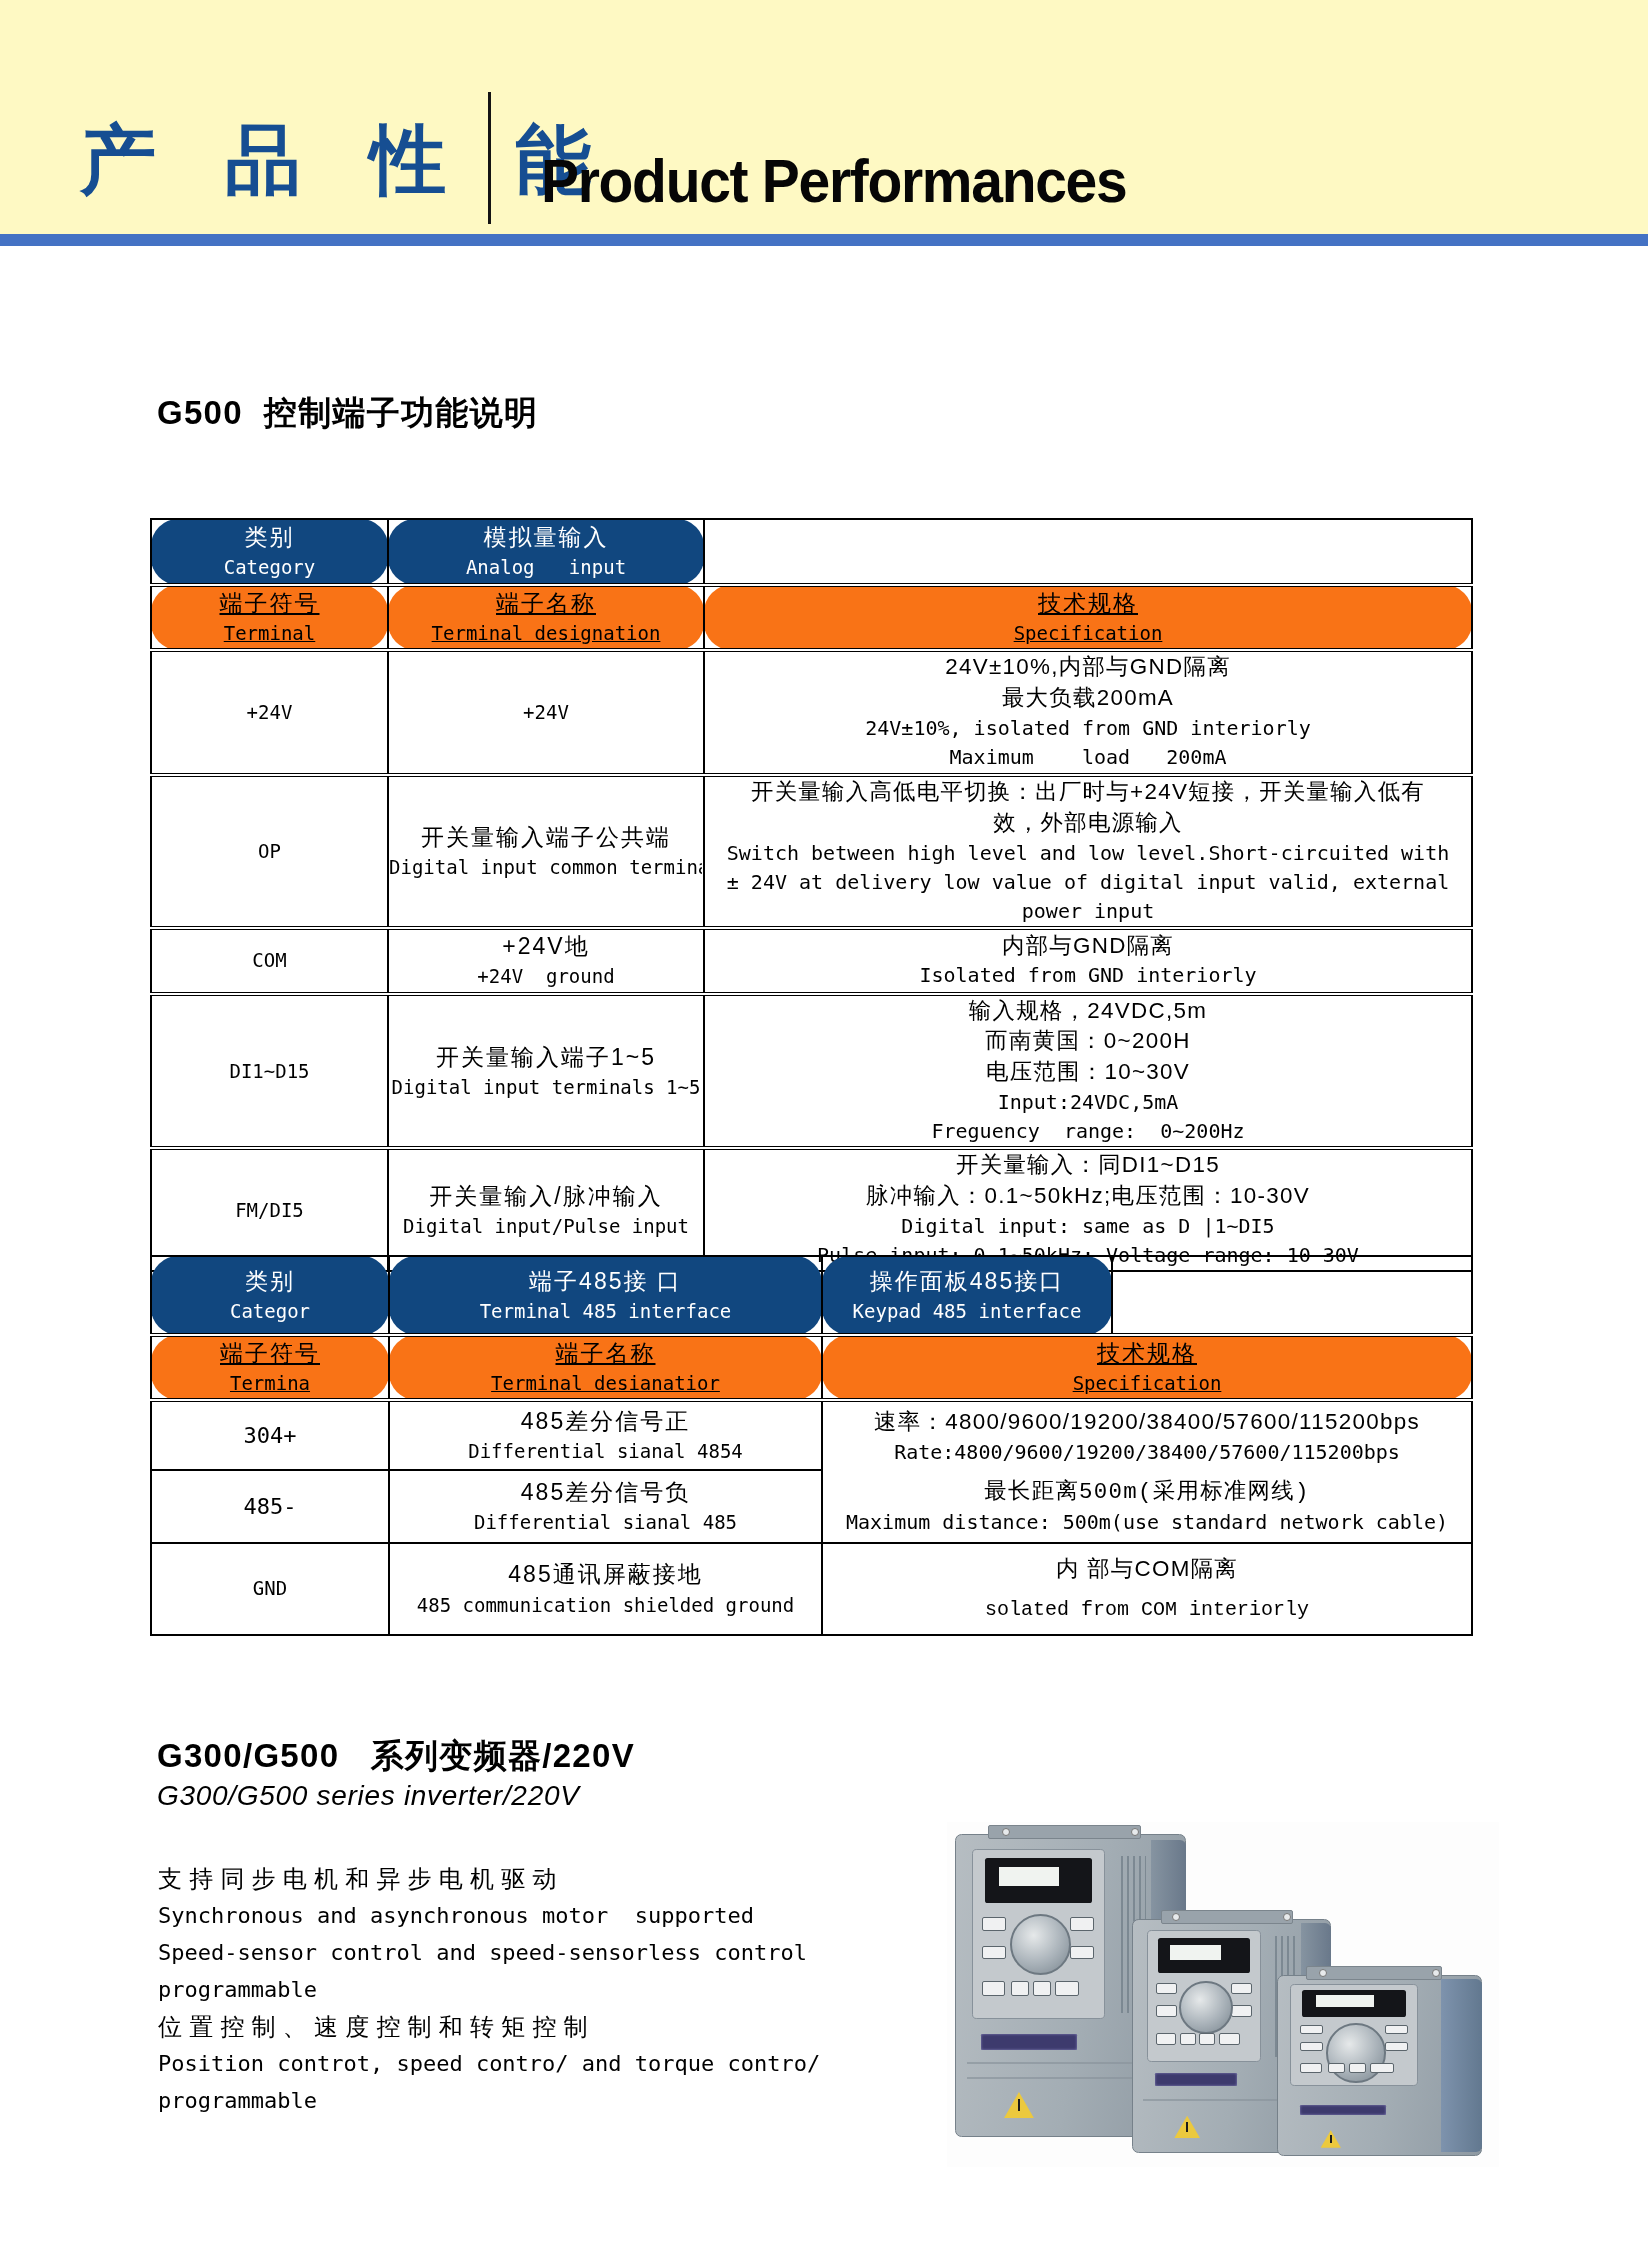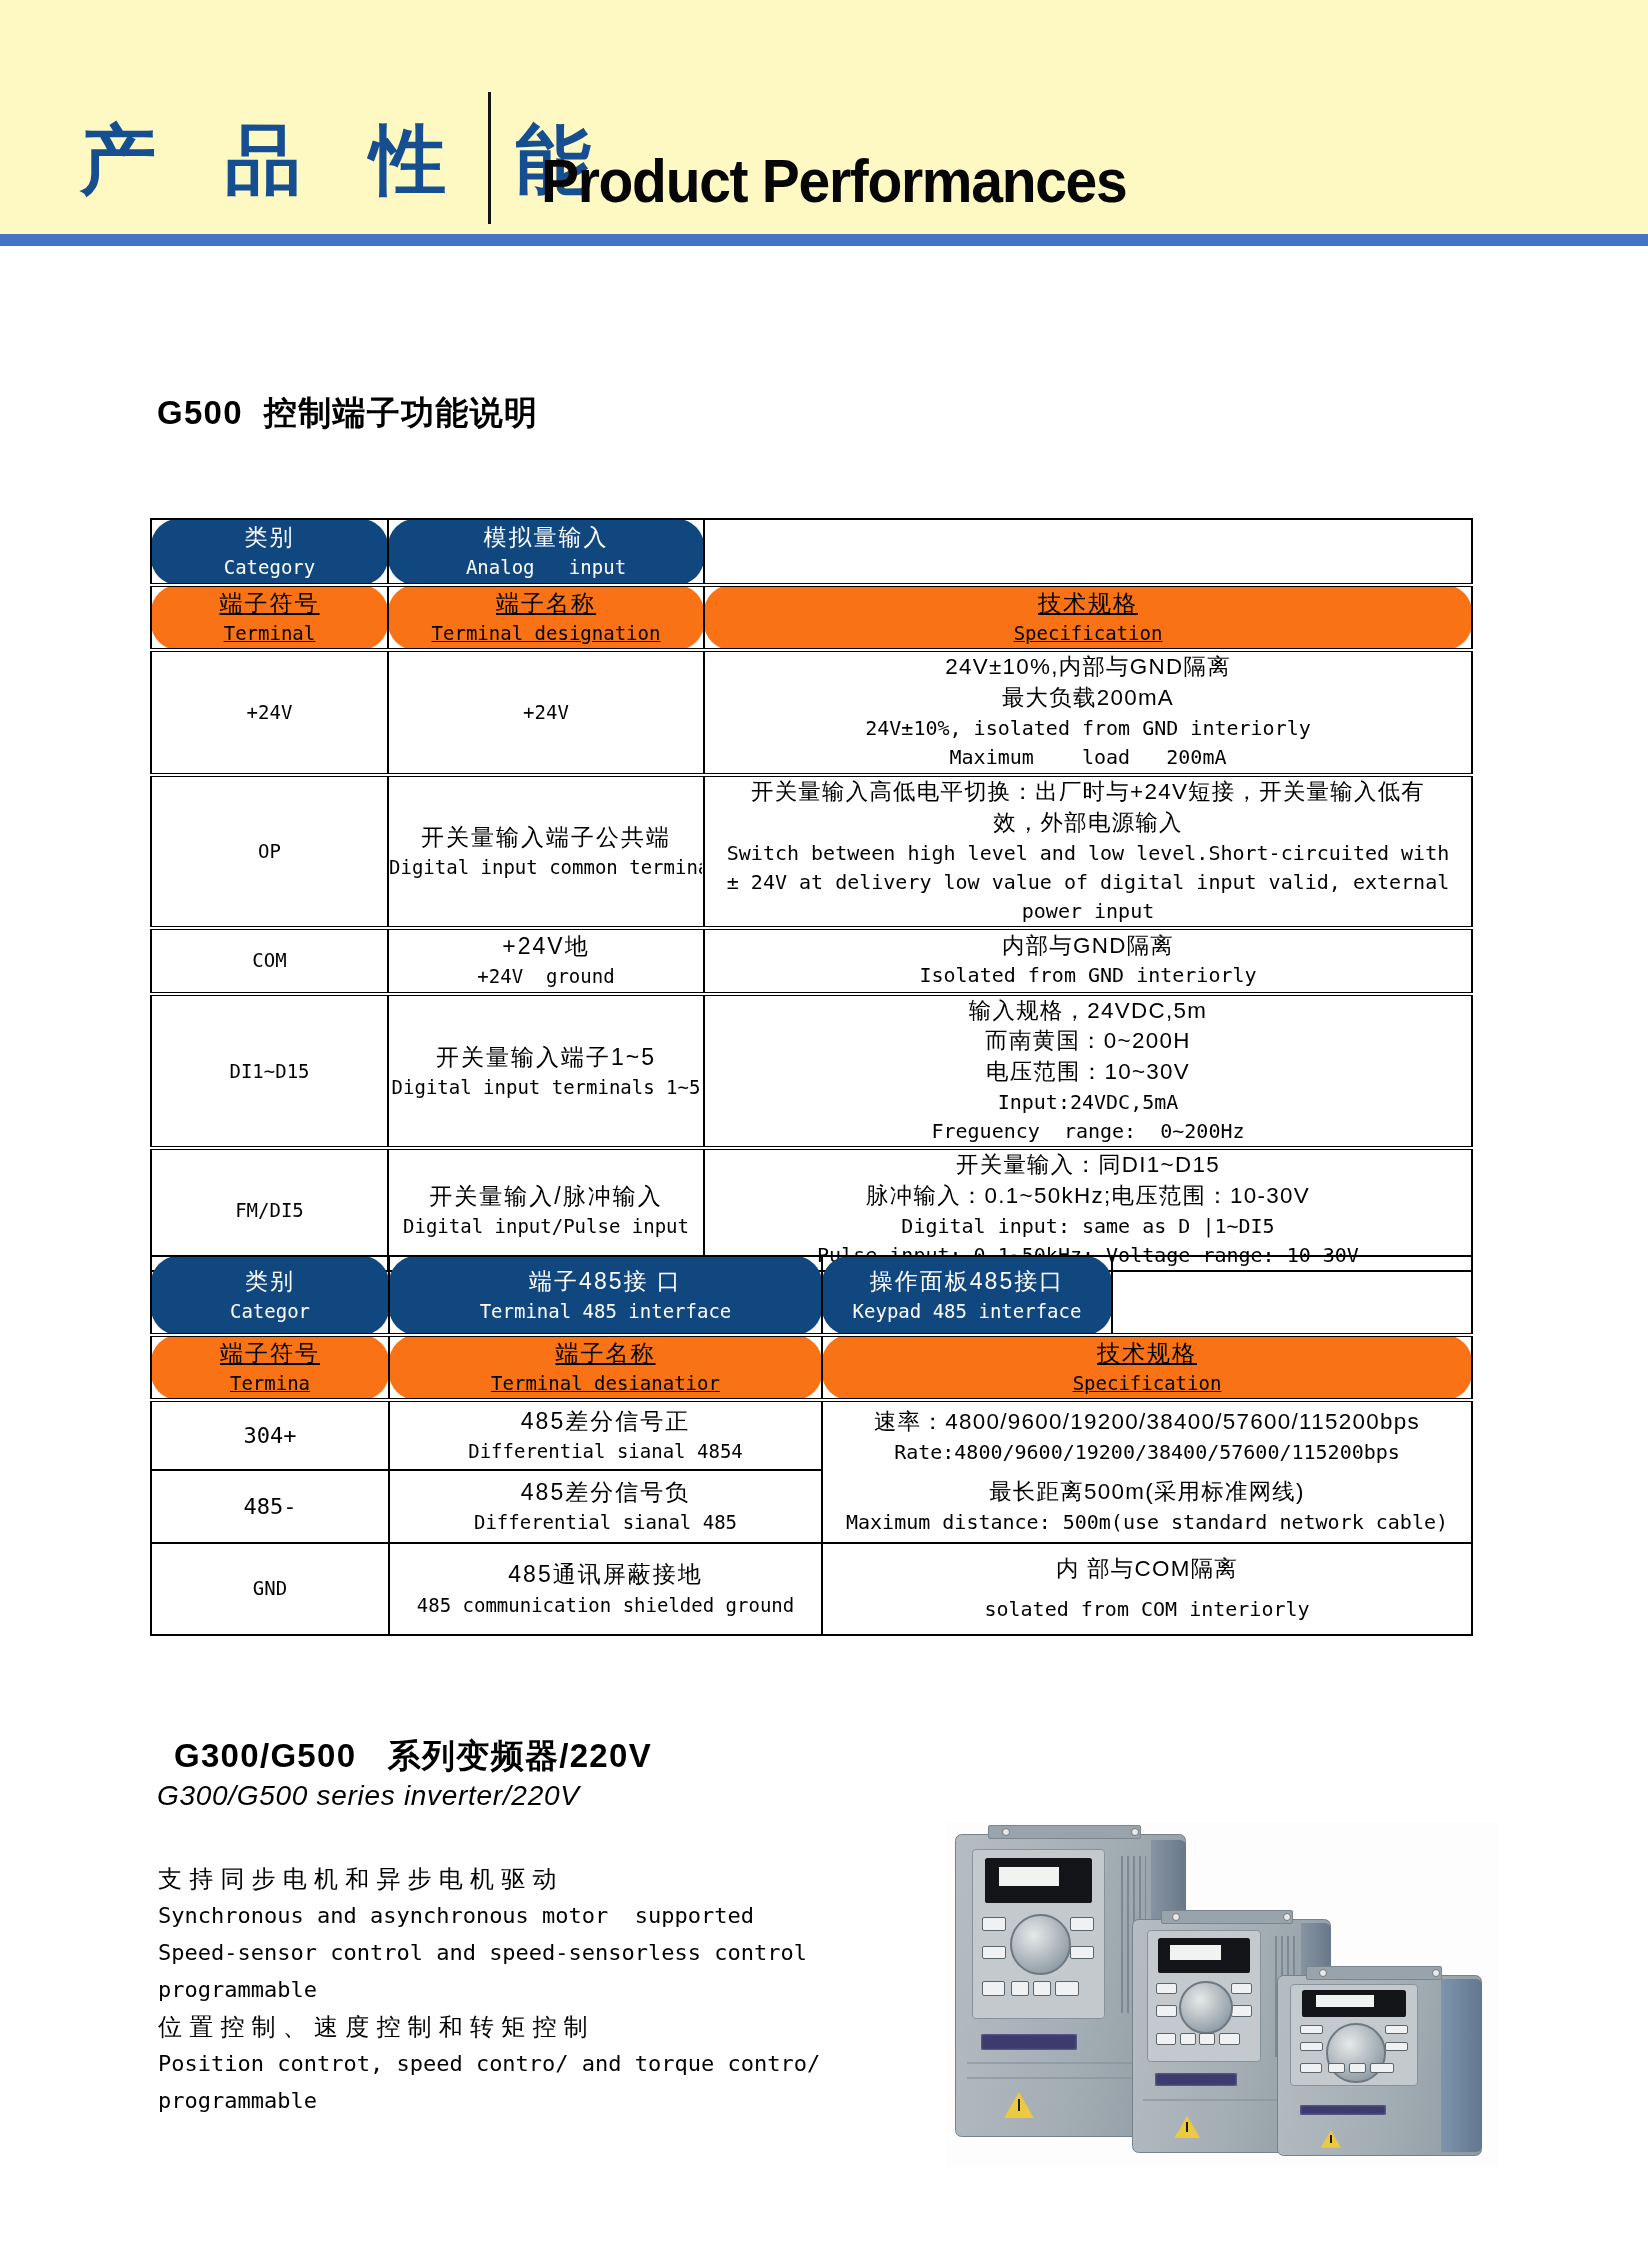--- a/index.html
+++ b/index.html
@@ -13,36 +13,36 @@
   .band-divider{position:absolute;left:488px;top:92px;width:3.3px;height:132px;background:#141414;}
   .band-title-en{position:absolute;left:541px;top:145px;font-size:57px;font-weight:700;color:#060606;
                  letter-spacing:-1.3px;transform:scaleY(1.08);transform-origin:top left;white-space:pre;}
   .accent-bar{position:absolute;top:234px;left:0;width:1649px;height:12px;background:#4472c4;}
 
   
   .h-cn{position:absolute;font-weight:700;font-size:33px;letter-spacing:1.3px;white-space:pre;}
   .h-en{position:absolute;font-style:italic;font-size:28px;letter-spacing:0.7px;white-space:pre;}
   .s1-cn{left:157px;top:391px;}
   .s1-en{left:157px;top:435px;}
-  .s2-cn{left:174px;top:1734px;}
+  .s2-cn{left:157px;top:1734px;}
   .s2-en{left:157px;top:1780px;}
 
   
   table.t{position:absolute;border-collapse:collapse;table-layout:fixed;border:2.6px solid #000;}
   table.t td{border:2px solid #000;padding:0;vertical-align:middle;text-align:center;overflow:hidden;}
   tr.dbl td{border-bottom:4px double #000;border-radius:27px;}
   td.dblb{border-bottom:4px double #000;}
   .blue-cell{background:#11477f;color:#fff;}
   .gray-cell{background:#f97316;text-decoration:underline;}
   .cn{font-size:23px;letter-spacing:2px;line-height:1.4;white-space:pre;}
   .en{font-family:"DejaVu Sans Mono",monospace;font-size:19px;line-height:1.5;white-space:pre;}
   td.spec{text-align:left;padding:5.3px 5.3px 5.3px 13px;}
   td.spec .cn{font-size:22.4px;letter-spacing:1.3px;line-height:1.38;}
   td.spec .en{font-size:20px;line-height:1.45;}
-  .gap-top{margin-top:10px;}
+  .gap-top{margin-top:10px;font-family:Liberation Mono, monospace;}
 
   
   .features{position:absolute;left:158px;top:1860px;width:776px;}
   .f-line{height:37px;display:flex;align-items:center;white-space:pre;}
   .f-cn{font-size:24px;letter-spacing:7.2px;}
   .f-en{font-family:"DejaVu Sans Mono",monospace;font-size:22px;letter-spacing:0;}
 
   
   .photo{position:absolute;left:947px;top:1822px;width:552px;height:345px;background:#fdfdfd;}
   .inv{position:absolute;border-radius:6.6px;border:0.7px solid #76818a;

